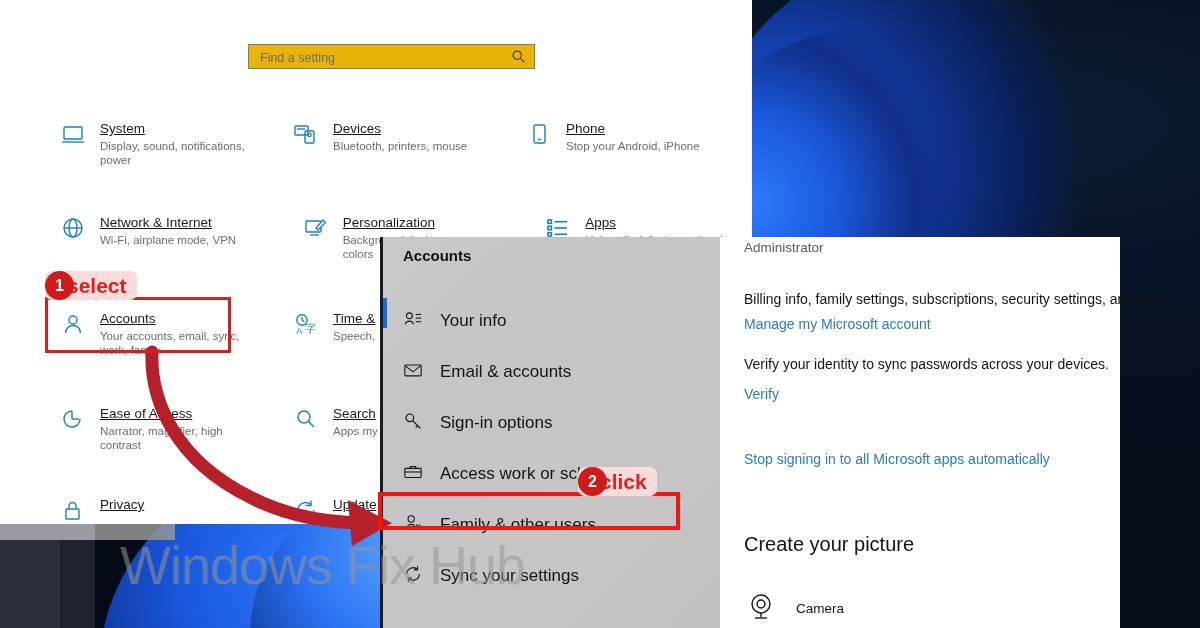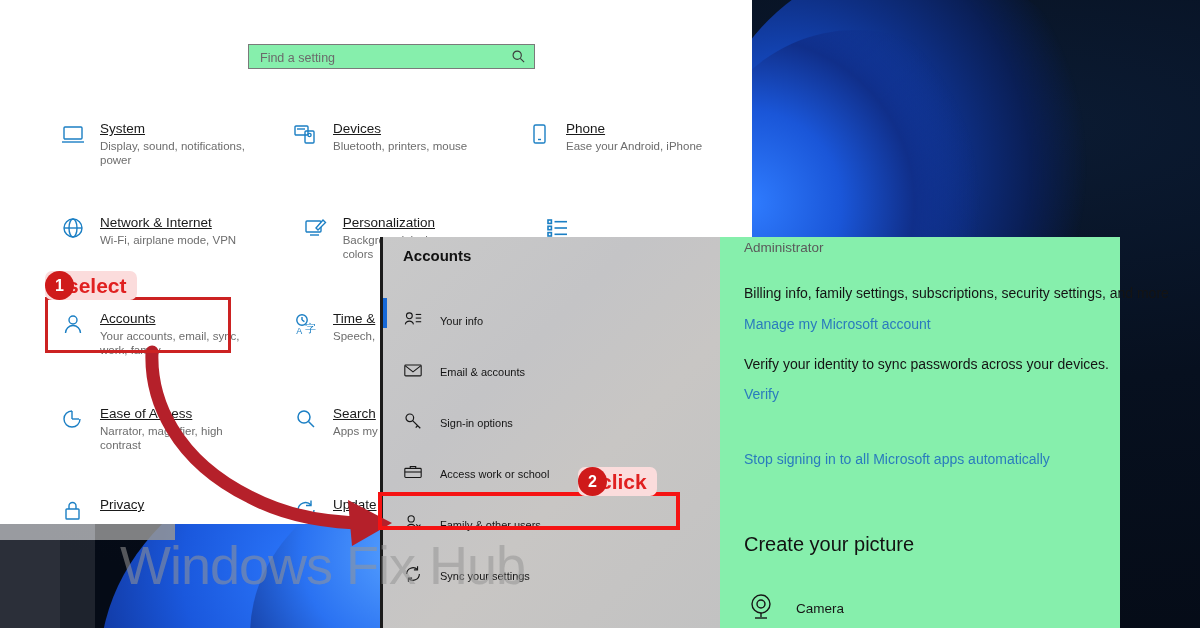--- a/index.html
+++ b/index.html
@@ -23,21 +23,21 @@
   .b4{left:250px;top:470px;width:380px;height:330px;
       background:radial-gradient(circle at 40% 25%, #55a0ff 0%, #2a72f2 30%, #143c9e 55%, rgba(7,15,35,0) 75%);}
   .shade-left{position:absolute;left:0;top:520px;width:95px;height:108px;background:rgba(255,255,255,.10);}
   .shade-left2{position:absolute;left:0;top:540px;width:60px;height:88px;background:rgba(255,255,255,.06);}
   .taskbar-ghost{position:absolute;left:0;top:512px;width:175px;height:28px;background:rgba(255,255,255,.55);}
   .taskbar-ghost2{position:absolute;left:95px;top:512px;width:80px;height:28px;background:rgba(120,120,120,.65);}
 
   
   .settings-home{position:absolute;left:0;top:0;width:752px;height:524px;background:#ffffff;}
   .search-wrap{position:absolute;left:248px;top:44px;width:287px;height:25px;
-      border:1px solid #7a7a7a;background:#86efac;box-sizing:border-box;}
+      border:1px solid #7a7a7a;background:#eab308;box-sizing:border-box;}
   .search-wrap input{border:0;outline:0;width:230px;height:23px;margin:0 0 0 9px;
       font-family:"Liberation Sans",sans-serif;font-size:12.5px;color:#555;background:transparent;}
   .search-wrap input::placeholder{color:#6b6b6b;}
   .search-ico{position:absolute;right:8px;top:4px;color:#3b3b3b;}
 
   .grid{position:absolute;left:60px;top:120px;width:700px;}
   .grow{display:flex;}
   .gcell{width:233px;display:flex;align-items:flex-start;margin-bottom:26px;}
   .gicon{width:40px;flex:0 0 40px;color:#1b7fc4;padding-top:2px;}
   .gtxt{padding-top:1px;}
@@ -46,26 +46,26 @@
 
   
   .acct-panel{position:absolute;left:380px;top:237px;width:340px;height:391px;
      background:linear-gradient(135deg,#c9c9c9 0%,#c4c4c6 35%,#c8c6c4 60%,#c2c2c2 100%);
      border-left:3px solid #1b1b1b;box-sizing:border-box;}
   .acct-title{position:absolute;left:20px;top:10px;font-size:15px;font-weight:bold;color:#121212;}
   .acct-accent{position:absolute;left:0;top:61px;width:4px;height:30px;background:#1669d8;}
   .nav{position:absolute;left:0;top:58px;width:100%;}
   .nav-item{height:51px;display:flex;align-items:center;padding-left:20px;box-sizing:border-box;}
   .nav-ico{width:37px;flex:0 0 37px;color:#161616;}
-  .nav-label{font-size:11px;color:#141414;}
-
-  
-  .detail{position:absolute;left:720px;top:237px;width:400px;height:391px;background:#86efac;}
+  .nav-label{font-size:17px;color:#141414;}
+
+  
+  .detail{position:absolute;left:720px;top:237px;width:400px;height:391px;background:#ffffff;}
   .d-admin{position:absolute;left:24px;top:3px;font-size:13.5px;color:#5a5a5a;}
-  .d-line1{position:absolute;left:24px;top:48px;font-size:14px;color:#141414;white-space:nowrap;}
+  .d-line1{position:absolute;left:24px;top:54px;font-size:14px;color:#141414;white-space:nowrap;}
   .d-link1{position:absolute;left:24px;top:79px;font-size:14px;color:#2a7bbd;}
   .d-line2{position:absolute;left:24px;top:119px;font-size:14px;color:#141414;}
   .d-link2{position:absolute;left:24px;top:149px;font-size:14px;color:#2a7bbd;}
   .d-link3{position:absolute;left:24px;top:214px;font-size:14px;color:#2a7bbd;}
   .d-h2{position:absolute;left:24px;top:296px;font-size:20px;color:#121212;}
   .d-cam{position:absolute;left:24px;top:352px;display:flex;align-items:center;}
   .d-cam-lbl{font-size:13.5px;color:#161616;margin-left:18px;}
 
   
   .watermark{position:absolute;left:120px;top:534px;font-size:54px;font-weight:normal;
@@ -142,21 +142,21 @@
           </div>
         </div>
         <div class="gcell">
           <div class="gicon">
             <svg width="26" height="26" viewBox="0 0 26 26" fill="none" stroke="#1b7fc4" stroke-width="1.4">
               <rect x="8" y="3" width="11" height="18" rx="1.6"></rect>
                 <line x1="12" y1="17.5" x2="15" y2="17.5"></line>
             </svg></div>
           <div class="gtxt">
             <div class="gtitle">Phone</div>
-            <div class="gsub">Ease your Android, iPhone</div>
+            <div class="gsub">Stop your Android, iPhone</div>
           </div>
         </div>
       </div>
 
       <div class="grow" style="margin-top:21px;gap:28px;">
         <div class="gcell">
           <div class="gicon">
             <svg width="26" height="26" viewBox="0 0 26 26" fill="none" stroke="#1b7fc4" stroke-width="1.4">
               <circle cx="13" cy="12" r="9"></circle>
                 <ellipse cx="13" cy="12" rx="4" ry="9"></ellipse>
@@ -182,20 +182,24 @@
         <div class="gcell">
           <div class="gicon">
             <svg width="26" height="26" viewBox="0 0 26 26" fill="none" stroke="#1b7fc4" stroke-width="1.6">
               <rect x="3" y="4" width="3.4" height="3.4"></rect>
                 <rect x="3" y="10.3" width="3.4" height="3.4"></rect>
               <rect x="3" y="16.6" width="3.4" height="3.4"></rect>
               <line x1="9.5" y1="5.7" x2="22" y2="5.7"></line>
                 <line x1="9.5" y1="12" x2="22" y2="12"></line>
               <line x1="9.5" y1="18.3" x2="22" y2="18.3"></line>
             </svg></div>
+          <div class="gtxt">
+            <div class="gtitle">Apps</div>
+            <div class="gsub">Uninstall, defaults, optional</div>
+          </div>
         </div>
       </div>
 
       <div class="grow" style="margin-top:23px;">
         <div class="gcell">
           <div class="gicon">
             <svg width="26" height="26" viewBox="0 0 26 26" fill="none" stroke="#1b7fc4" stroke-width="1.4">
               <circle cx="13" cy="8" r="4"></circle>
                 <path d="M5.5 21 a7.5 7.5 0 0 1 15 0"></path>
             </svg></div>

